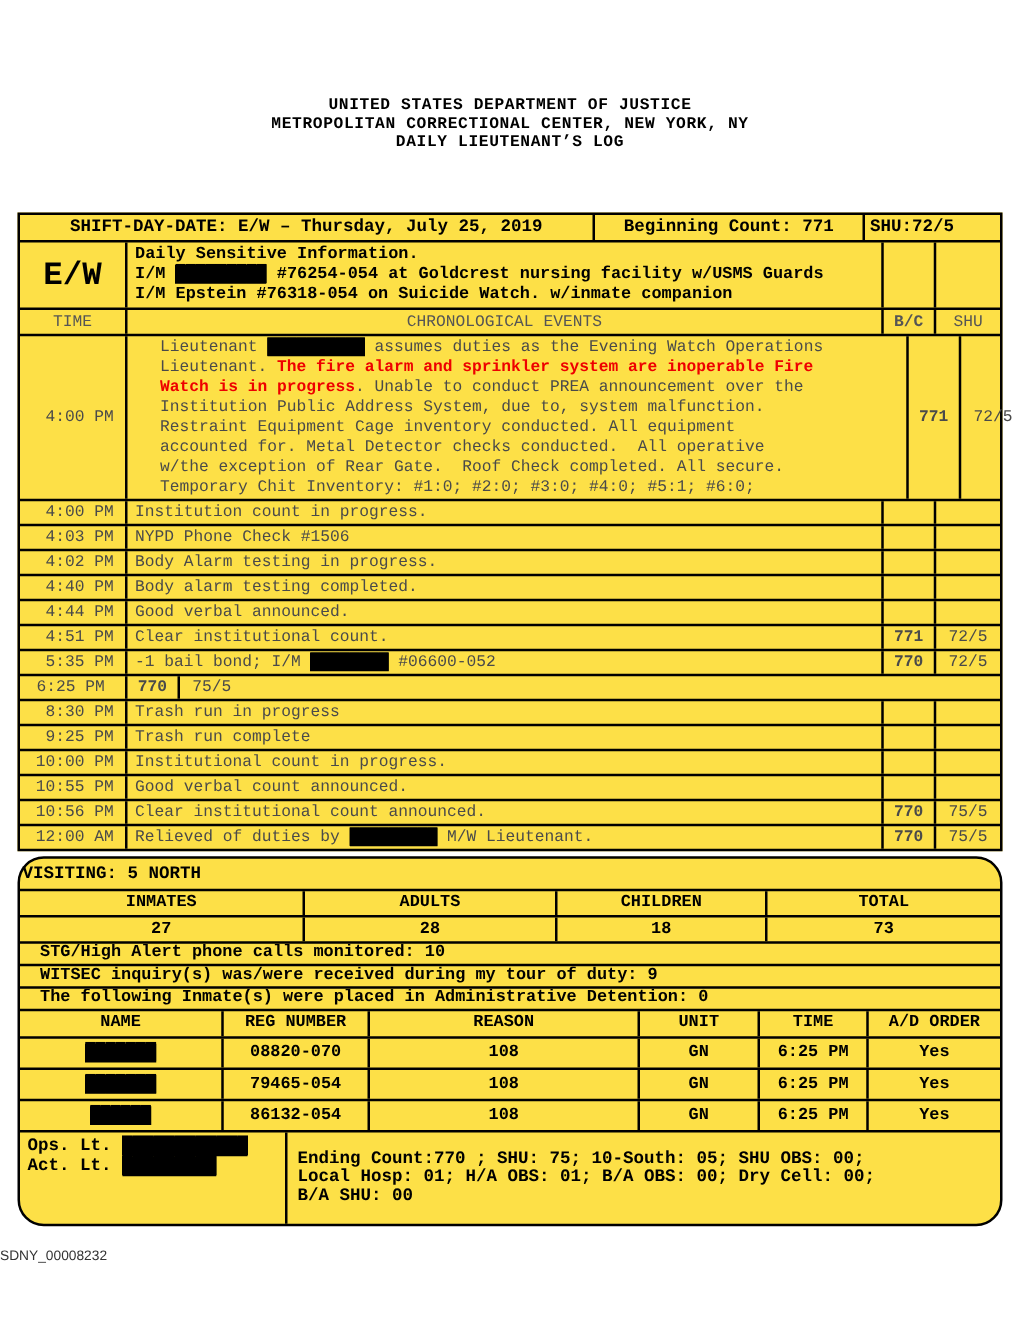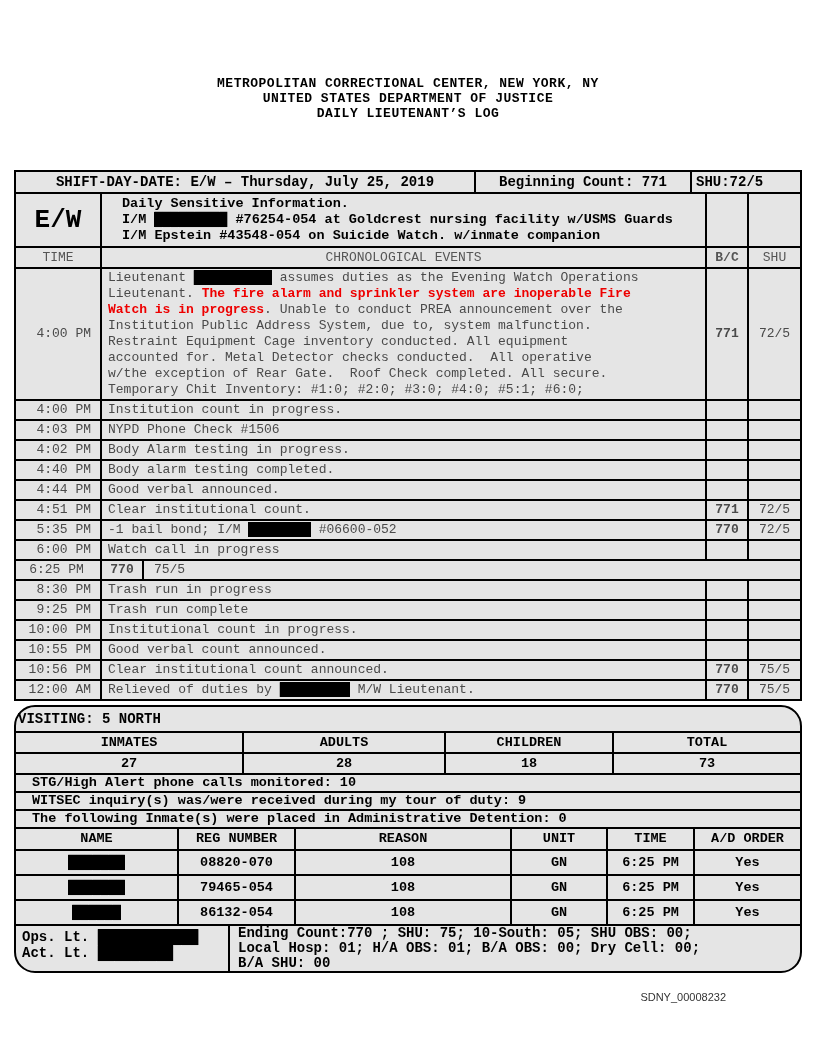--- a/index.html
+++ b/index.html
@@ -10,40 +10,40 @@
     color:#000;
     position:relative;
     overflow:hidden;
   }
   .page { padding-top:76px; }
 
   
   .doc-header { text-align:center; font-weight:bold; font-size:13px; line-height:15px; letter-spacing:.5px; }
 
   
-  .tbl { width:788px; margin-left:14px; border:2px solid #000; background:#e5e5e5; }
+  .tbl { width:788px; margin-left:14px; border:2px solid #000; background:#fde047; }
   .tr { display:flex; border-bottom:2px solid #000; }
   .tr:last-child { border-bottom:none; }
   .td { border-right:2px solid #000; padding:1px 6px; overflow:hidden; }
   .td:last-child { border-right:none; }
   .center { text-align:center; }
-  .pre { white-space:pre-wrap; }
+  .pre { white-space:pre-wrap;margin-left:20px; }
 
   .main-log { margin-top:49px; }
 
   
   .shift-bar .td { font-weight:bold; font-size:14px; line-height:16px; padding:2px 4px; }
   .c-shift { flex:0 0 460px; text-align:center; }
   .c-begin { flex:0 0 216px; text-align:center; }
   .c-shu-top { flex:0 0 108px; text-align:left; }
 
   
   .c-ew { flex:0 0 86px; display:flex; align-items:center; justify-content:center;
           font-weight:bold; font-size:26px; }
-  .c-sens { flex:0 0 605px; font-weight:bold; font-size:13.5px; line-height:16px; padding:2px 20px; }
+  .c-sens { flex:0 0 605px; font-weight:bold; font-size:13.5px; line-height:16px; padding:2px 6px; }
   .c-bc { flex:0 0 42px;font-weight:bold; } .c-shu { flex:0 0 51px; }
 
   
   .col-head .td { color:#555; font-size:13px; line-height:17px; text-align:center; padding:1px 4px; }
   .c-time { flex:0 0 86px; }
   .c-events { flex:0 0 605px; }
 
   
   .event-row .td { color:#4a4a4a; font-size:13px; line-height:16px; padding:1px 6px; }
   .event-row .c-time { text-align:right; padding-right:9px; }
@@ -63,50 +63,50 @@
   .c-v1 { flex:0 0 228px; } .c-v2 { flex:0 0 202px; } .c-v3 { flex:0 0 168px; } .c-v4 { flex:0 0 186px; }
   .line-row .td { font-weight:bold; font-size:13.5px; line-height:14px; padding:1px 16px; }
 
   .ad-head .td { font-weight:bold; font-size:13.5px; line-height:16px; text-align:center; padding:2px; }
   .ad-row .td { font-weight:bold; font-size:13.5px; line-height:21px; text-align:center; padding:1px; }
   .c-a1 { flex:0 0 163px; } .c-a2 { flex:0 0 117px; } .c-a3 { flex:0 0 216px; }
   .c-a4 { flex:0 0 96px; }  .c-a5 { flex:0 0 87px; }  .c-a6 { flex:0 0 105px; }
 
   
   .so-left { flex:0 0 214px; font-weight:bold; font-size:14px; line-height:16px; padding:3px 6px; }
-  .so-right { flex:0 0 570px; font-weight:bold; font-size:14px; line-height:15px; padding:0 8px; }
-
-  .doc-footer { margin-top:18px; text-align:right; padding-right:90px;
+  .so-right { flex:0 0 570px; font-weight:bold; font-size:14px; line-height:15px; padding:14px 8px; }
+
+  .doc-footer { margin-top:18px; text-align:left; padding-right:90px;
     font-family:"Liberation Sans","DejaVu Sans",sans-serif; font-size:11px; color:#333; }
 </style>
 </head>
 <body>
 
 <div class="page">
 
   <div class="doc-header">
+    <div>UNITED STATES DEPARTMENT OF JUSTICE</div>
     <div>METROPOLITAN CORRECTIONAL CENTER, NEW YORK, NY</div>
-    <div>UNITED STATES DEPARTMENT OF JUSTICE</div>
     <div>DAILY LIEUTENANT’S LOG</div>
   </div>
 
   <div class="tbl main-log">
 
     <div class="tr shift-bar">
       <div class="td c-shift">SHIFT-DAY-DATE: E/W – Thursday, July 25, 2019</div>
       <div class="td c-begin">Beginning Count: 771</div>
       <div class="td c-shu-top">SHU:72/5</div>
     </div>
 
     <div class="tr">
       <div class="td c-ew">E/W</div>
       <div class="td c-sens">
         <div>Daily Sensitive Information.</div>
         <div>I/M <span class="rd">█████████</span> #76254-054 at Goldcrest nursing facility w/USMS Guards</div>
-        <div>I/M Epstein #43548-054 on Suicide Watch. w/inmate companion</div>
+        <div>I/M Epstein #76318-054 on Suicide Watch. w/inmate companion</div>
       </div>
       <div class="td c-bc"></div>
       <div class="td c-shu"></div>
     </div>
 
     <div class="tr col-head">
       <div class="td c-time">TIME</div>
       <div class="td c-events">CHRONOLOGICAL EVENTS</div>
       <div class="td c-bc">B/C</div>
       <div class="td c-shu">SHU</div>
@@ -161,26 +161,20 @@
       <div class="td c-events">Clear institutional count.</div>
       <div class="td c-bc">771</div>
       <div class="td c-shu">72/5</div>
     </div>
     <div class="tr event-row">
       <div class="td c-time">5:35 PM</div>
       <div class="td c-events">-1 bail bond; I/M <span class="rd">████████</span> #06600-052</div>
       <div class="td c-bc">770</div>
       <div class="td c-shu">72/5</div>
     </div>
-    <div class="tr event-row">
-      <div class="td c-time">6:00 PM</div>
-      <div class="td c-events">Watch call in progress</div>
-      <div class="td c-bc"></div>
-      <div class="td c-shu"></div>
-    </div>
     <div class="tr event-row dbl">
       <div class="td c-time">6:25 PM</div>
       <div class="td c-bc">770</div>
       <div class="td c-shu">75/5</div>
     </div>
     <div class="tr event-row">
       <div class="td c-time">8:30 PM</div>
       <div class="td c-events">Trash run in progress</div>
       <div class="td c-bc"></div>
       <div class="td c-shu"></div>

